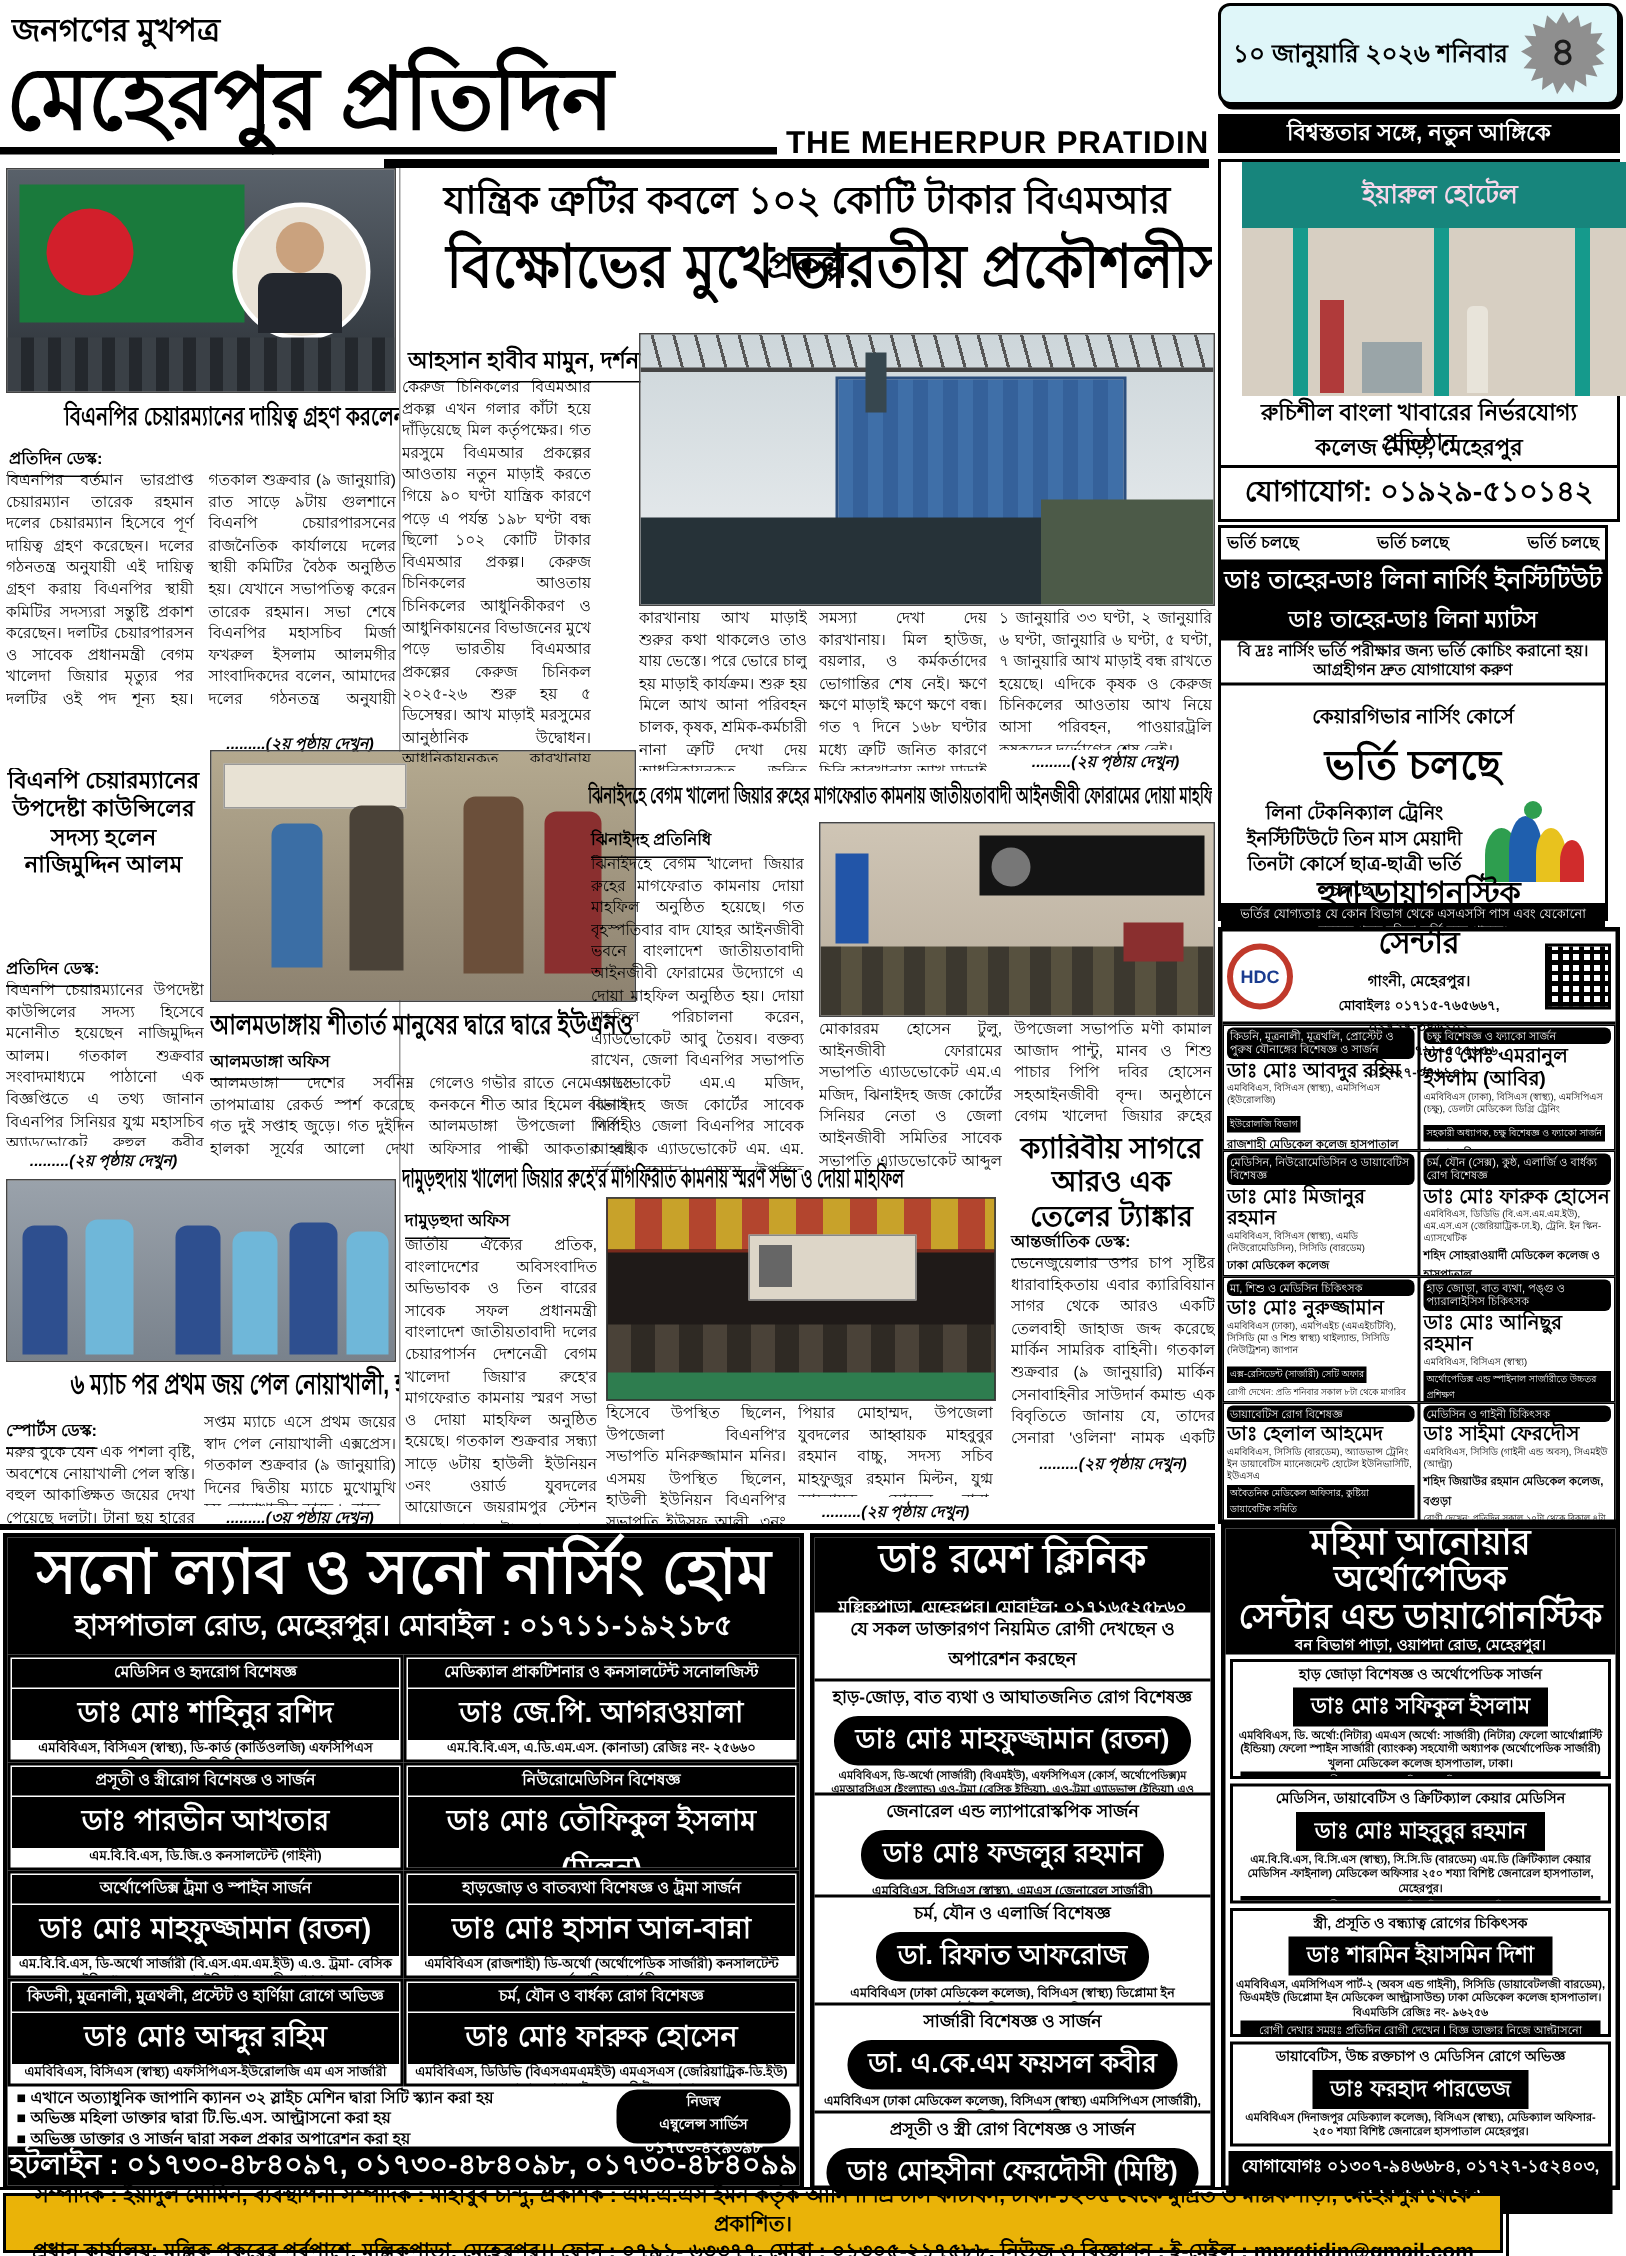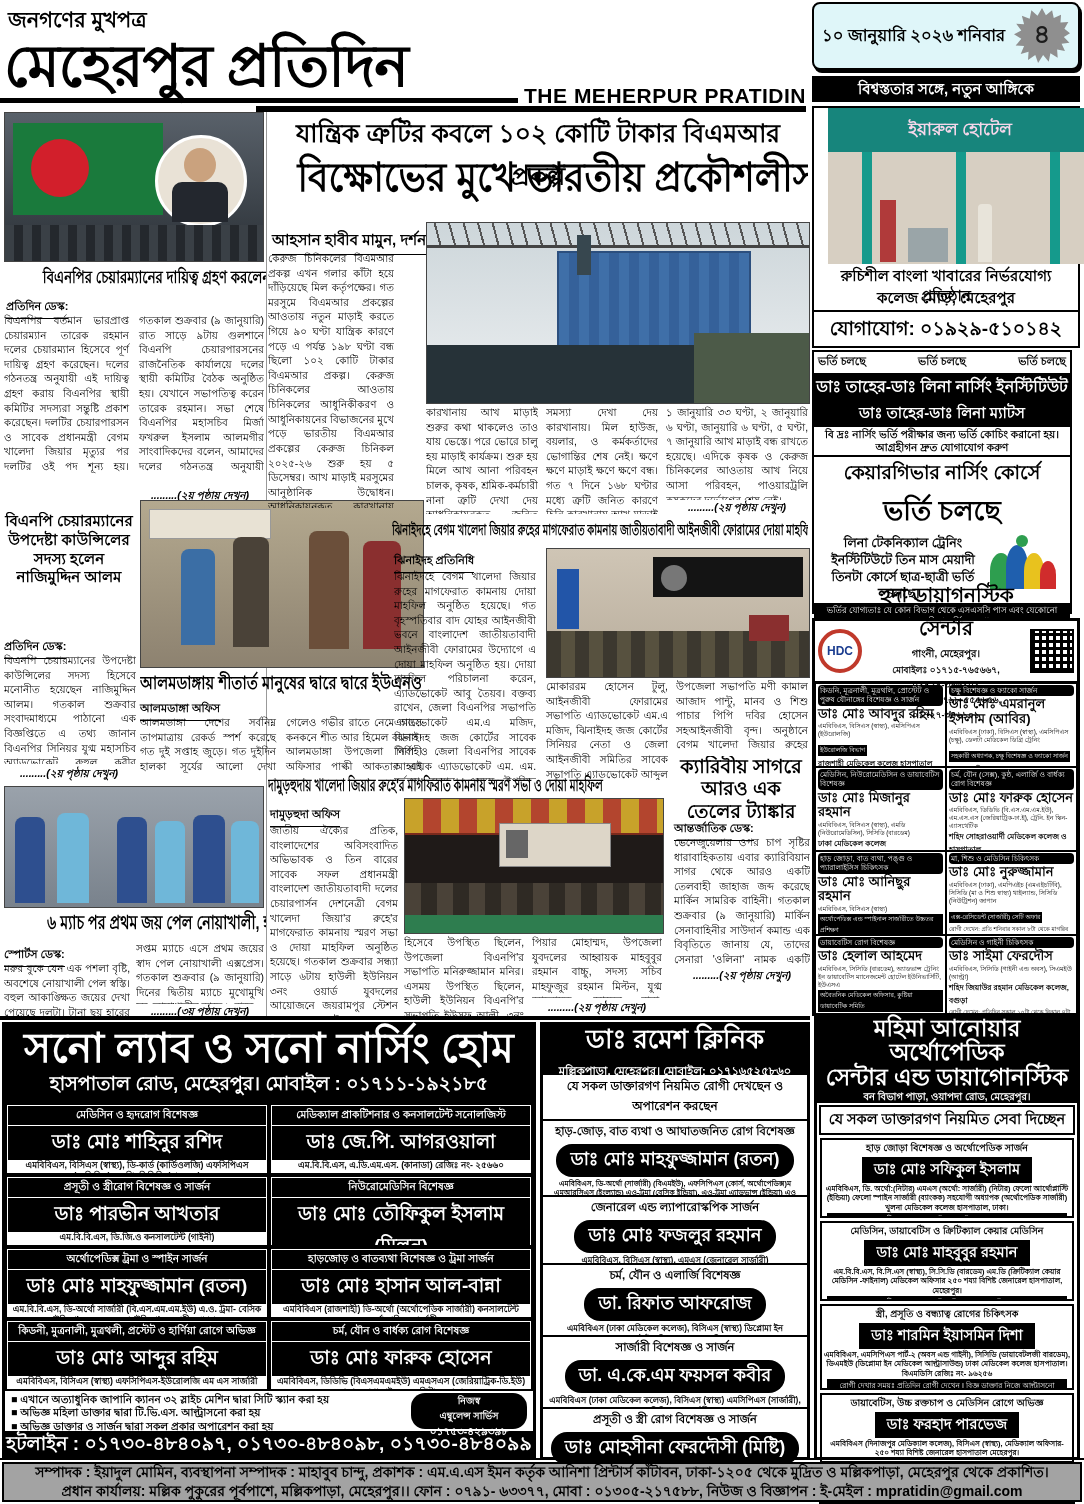--- a/index.html
+++ b/index.html
@@ -55,21 +55,21 @@
   .rspec{font-size:11.5px;font-weight:bold;}
   .rname{background:#000;color:#fff;font-size:18px;font-weight:bold;border-radius:16px;display:inline-block;padding:1px 14px;margin:2px 0;}
   .rdeg{font-size:8.4px;line-height:1.25;font-weight:bold;}
   
   .mcard{border:2px solid #000;margin:3px;text-align:center;padding:1px;overflow:hidden;}
   .mspec{font-size:9.5px;font-weight:bold;}
   .mname{background:#000;color:#fff;font-size:14.5px;font-weight:bold;display:inline-block;padding:1px 12px;margin:1px 0;}
   .mdeg{font-size:7.4px;line-height:1.28;font-weight:bold;}
   .mhours{background:#000;color:#fff;font-size:7.4px;padding:1px 2px;margin:1px 4px;}
   
-  .footer{left:2px;top:1462px;width:1080px;height:40px;background:#a3a3a3;border:2px solid #000;outline:2px solid #000;outline-offset:2px;
+  .footer{left:2px;top:1462px;width:1000px;height:40px;background:#eab308;border:2px solid #000;outline:2px solid #000;outline-offset:2px;
           display:flex;flex-direction:column;justify-content:center;box-sizing:border-box;}
   .footer div{font-size:14px;font-weight:bold;text-align:center;line-height:1.35;}
   .qr{width:40px;height:40px;border:2px solid #000;
       background-image:repeating-linear-gradient(0deg,#000 0 3px,transparent 3px 7px),repeating-linear-gradient(90deg,#000 0 3px,#fff 3px 7px);}
   .hdclogo{width:44px;height:44px;border-radius:50%;border:4px solid #c0392b;display:flex;align-items:center;justify-content:center;
            font-size:12px;font-weight:bold;color:#1a3c8f;box-sizing:border-box;}
 </style>
 </head>
 <body>
 
@@ -248,21 +248,21 @@
       <span>ভর্তি চলছে</span>
     </div>
     <div class="blackbar ctr" style="height:54px;display:flex;flex-direction:column;justify-content:center;">
       <div style="font-size:16px;font-weight:bold;">ডাঃ তাহের-ডাঃ লিনা নার্সিং ইনস্টিটিউট</div>
       <div style="font-size:15px;font-weight:bold;">ডাঃ তাহের-ডাঃ লিনা ম্যাটস</div>
     </div>
     <div class="ctr b" style="font-size:10.5px;line-height:1.25;border-bottom:2px solid #000;padding:1px 0;">
       <div>বি দ্রঃ নার্সিং ভর্তি পরীক্ষার জন্য ভর্তি কোচিং করানো হয়।</div>
       <div>আগ্রহীগন দ্রুত যোগাযোগ করুণ</div>
     </div>
-    <div class="ctr b" style="font-size:19px;margin-top:1px;">কেয়ারগিভার নার্সিং কোর্সে</div>
+    <div class="ctr b" style="font-size:13px;margin-top:11px;">কেয়ারগিভার নার্সিং কোর্সে</div>
     <div class="ctr b" style="font-size:27px;">ভর্তি চলছে</div>
     <div style="display:flex;padding:0 6px;">
       <div class="b" style="flex:1;font-size:12.5px;line-height:1.35;text-align:center;">লিনা টেকনিক্যাল ট্রেনিং ইনস্টিটিউটে তিন মাস মেয়াদী তিনটা কোর্সে ছাত্র-ছাত্রী ভর্তি চলছে।</div>
       <div style="width:78px;height:62px;position:relative;">
         <div style="position:absolute;left:4px;top:18px;width:22px;height:36px;border-radius:50% 50% 0 0;background:#2e9e4f;"></div>
         <div style="position:absolute;left:20px;top:10px;width:22px;height:44px;border-radius:50% 50% 0 0;background:#1f5fae;"></div>
         <div style="position:absolute;left:38px;top:18px;width:20px;height:36px;border-radius:50% 50% 0 0;background:#e8c21e;"></div>
         <div style="position:absolute;left:54px;top:26px;width:16px;height:28px;border-radius:50% 50% 0 0;background:#d02c2c;"></div>
         <div style="position:absolute;left:30px;top:0;width:12px;height:12px;border-radius:50%;background:#2e9e4f;"></div>
       </div>
@@ -292,22 +292,22 @@
           <div class="hdeg">এমবিবিএস, বিসিএস (স্বাস্থ্য), এমডি (নিউরোমেডিসিন), সিসিডি (বারডেম)</div>
           <div class="hwork">ঢাকা মেডিকেল কলেজ</div>
           <div class="hhours">রোগী দেখেন: প্রতি শুক্রবার সকাল ৮টা থেকে মাগরিব পর্যন্ত।</div>
         </div>
       <div class="hcell">
           <div class="hspec">চর্ম, যৌন (সেক্স), কুষ্ঠ, এলার্জি ও বার্ধক্য রোগ বিশেষজ্ঞ</div>
           <div class="hname">ডাঃ মোঃ ফারুক হোসেন</div>
           <div class="hdeg">এমবিবিএস, ডিডিভি (বি.এস.এম.এম.ইউ), এম.এস.এস (জেরিয়াট্রিক-ঢা.ই), ট্রেনি. ইন স্কিন-এ্যাসথেটিক</div>
           <div class="hwork">শহিদ সোহরাওয়ার্দী মেডিকেল কলেজ ও হাসপাতাল</div>
         </div>
+      <div class="hcell"><div class="hspec">মা, শিশু ও মেডিসিন চিকিৎসক</div><div class="hname">ডাঃ মোঃ নুরুজ্জামান</div><div class="hdeg">এমবিবিএস (ঢাকা), এমপিএইচ (এমএইচটিবি), সিসিডি (মা ও শিশু স্বাস্থ্য) থাইল্যান্ড, সিসিডি (নিউট্রিশন) জাপান</div><div class="hbadge">এক্স-রেসিডেন্ট (সার্জারী) সেটি অফার</div><div class="hhours">রোগী দেখেন: প্রতি শনিবার সকাল ৮টা থেকে মাগরিব পর্যন্ত।</div></div>
       <div class="hcell"><div class="hspec">হাড় জোড়া, বাত ব্যথা, পঙ্গু ও প্যারালাইসিস চিকিৎসক</div><div class="hname">ডাঃ মোঃ আনিছুর রহমান</div><div class="hdeg">এমবিবিএস, বিসিএস (স্বাস্থ্য)</div><div class="hbadge">অর্থোপেডিক্স এন্ড স্পাইনাল সার্জারীতে উচ্চতর প্রশিক্ষণ</div></div>
-      <div class="hcell"><div class="hspec">মা, শিশু ও মেডিসিন চিকিৎসক</div><div class="hname">ডাঃ মোঃ নুরুজ্জামান</div><div class="hdeg">এমবিবিএস (ঢাকা), এমপিএইচ (এমএইচটিবি), সিসিডি (মা ও শিশু স্বাস্থ্য) থাইল্যান্ড, সিসিডি (নিউট্রিশন) জাপান</div><div class="hbadge">এক্স-রেসিডেন্ট (সার্জারী) সেটি অফার</div><div class="hhours">রোগী দেখেন: প্রতি শনিবার সকাল ৮টা থেকে মাগরিব পর্যন্ত।</div></div>
       <div class="hcell"><div class="hspec">ডায়াবেটিস রোগ বিশেষজ্ঞ</div><div class="hname">ডাঃ হেলাল আহমেদ</div><div class="hdeg">এমবিবিএস, সিসিডি (বারডেম), অ্যাডভান্স ট্রেনিং ইন ডায়াবেটিস ম্যানেজমেন্ট হোটেল ইউনিভার্সিটি, ইউএসএ</div><div class="hbadge">অবৈতনিক মেডিকেল অফিসার, কুষ্টিয়া ডায়াবেটিক সমিতি</div><div class="hhours">রোগী দেখেন: প্রতি বুধবার দুপুর ২টা থেকে সন্ধ্যা ৬টা পর্যন্ত।</div></div>
       <div class="hcell">
           <div class="hspec">মেডিসিন ও গাইনী চিকিৎসক</div>
           <div class="hname">ডাঃ সাইমা ফেরদৌস</div>
           <div class="hdeg">এমবিবিএস, সিসিডি (গাইনী এন্ড অবস), সিএমইউ (আল্ট্রা)</div>
           <div class="hwork">শহিদ জিয়াউর রহমান মেডিকেল কলেজ, বগুড়া</div>
           <div class="hhours">রোগী দেখেন: প্রতিদিন সকাল ১০টা থেকে বিকাল ৪টা পর্যন্ত।</div>
         </div>
     </div>
   </div>
@@ -386,21 +386,20 @@
     <div class="rblock" style="height:72px;"><div class="rspec">সার্জারী বিশেষজ্ঞ ও সার্জন</div><div class="rname">ডা. এ.কে.এম ফয়সল কবীর</div><div class="rdeg">এমবিবিএস (ঢাকা মেডিকেল কলেজ), বিসিএস (স্বাস্থ্য) এমসিপিএস (সার্জারী), এফসিপিএস (সার্জারী)</div></div>
     <div class="rblock" style="border-bottom:none;height:78px;"><div class="rspec">প্রসূতী ও স্ত্রী রোগ বিশেষজ্ঞ ও সার্জন</div><div class="rname">ডাঃ মোহসীনা ফেরদৌসী (মিষ্টি)</div><div class="rdeg">এমবিবিএস (ডিএমসি), বিসিএস (স্বাস্থ্য), এফসিপিএস (গাইনী এন্ড অবস) শেষ পর্ব অ্যাসিস্ট্যান্ট রেজিস্ট্রার (সাবেক), ঢাকা মেডিকেল কলেজ হাসপাতাল, ঢাকা</div></div>
   </div>
 
   <div class="adbox" style="left:814px;top:1016px;width:266px;height:444px;border-width:3px;">
     <div class="blackbar ctr" style="height:84px;display:flex;flex-direction:column;justify-content:center;">
       <div style="font-size:23px;font-weight:bold;line-height:1.05;">মহিমা আনোয়ার অর্থোপেডিক</div>
       <div style="font-size:23px;font-weight:bold;line-height:1.05;">সেন্টার এন্ড ডায়াগোনস্টিক</div>
       <div style="font-size:10px;font-weight:bold;">বন বিভাগ পাড়া, ওয়াপদা রোড, মেহেরপুর।</div>
     </div>
-    <div class="ctr b" style="font-size:14.5px;border:2px solid #000;margin:2px;padding:1px 0;">যে সকল ডাক্তারগণ নিয়মিত সেবা দিচ্ছেন</div>
     <div class="mcard" style="height:74px;"><div class="mspec">হাড় জোড়া বিশেষজ্ঞ ও অর্থোপেডিক সার্জন</div><div class="mname">ডাঃ মোঃ সফিকুল ইসলাম</div><div class="mdeg">এমবিবিএস, ডি. অর্থো:(নিটার) এমএস (অর্থো: সার্জারী) (নিটার) ফেলো আর্থোপ্লাস্টি (ইন্ডিয়া) ফেলো স্পাইন সার্জারী (ব্যাংকক) সহযোগী অধ্যাপক (অর্থোপেডিক সার্জারী) খুলনা মেডিকেল কলেজ হাসপাতাল, ঢাকা।</div><div class="mhours">রোগী দেখার সময়: প্রতি বৃহস্পতিবার ও শুক্রবার।</div></div>
     <div class="mcard" style="height:74px;"><div class="mspec">মেডিসিন, ডায়াবেটিস ও ক্রিটিক্যাল কেয়ার মেডিসিন</div><div class="mname">ডাঃ মোঃ মাহবুবুর রহমান</div><div class="mdeg">এম.বি.বি.এস, বি.সি.এস (স্বাস্থ্য), সি.সি.ডি (বারডেম) এম.ডি (ক্রিটিক্যাল কেয়ার মেডিসিন -ফাইনাল) মেডিকেল অফিসার ২৫০ শয্যা বিশিষ্ট জেনারেল হাসপাতাল, মেহেরপুর।</div><div class="mhours">রোগী দেখার সময়: প্রতি শনি, বুধ ও বৃহস্পতিবার।</div></div>
     <div class="mcard" style="height:80px;"><div class="mspec">স্ত্রী, প্রসূতি ও বন্ধ্যাত্ব রোগের চিকিৎসক</div><div class="mname">ডাঃ শারমিন ইয়াসমিন দিশা</div><div class="mdeg">এমবিবিএস, এমসিপিএস পার্ট-২ (অবস এন্ড গাইনী), সিসিডি (ডায়াবেটলজী বারডেম), ডিএমইউ (ডিপ্লোমা ইন মেডিকেল আল্ট্রাসাউন্ড) ঢাকা মেডিকেল কলেজ হাসপাতাল। বিএমডিসি রেজিঃ নং- ৯৬২৫৬</div><div class="mhours">রোগী দেখার সময়ঃ প্রতিদিন রোগী দেখেন | বিজ্ঞ ডাক্তার নিজে আল্ট্রাসনো করেন।</div></div>
     <div class="mcard" style="height:64px;"><div class="mspec">ডায়াবেটিস, উচ্চ রক্তচাপ ও মেডিসিন রোগে অভিজ্ঞ</div><div class="mname">ডাঃ ফরহাদ পারভেজ</div><div class="mdeg">এমবিবিএস (দিনাজপুর মেডিক্যাল কলেজ), বিসিএস (স্বাস্থ্য), মেডিক্যাল অফিসার- ২৫০ শয্যা বিশিষ্ট জেনারেল হাসপাতাল মেহেরপুর।</div></div>
     <div class="blackbar ctr" style="font-size:11.5px;font-weight:bold;margin:0 2px;padding:2px 0;">যোগাযোগঃ ০১৩০৭-৯৪৬৬৮৪, ০১৭২৭-১৫২৪০৩, ০১৯১৫-৬৬৮২১৬</div>
   </div>
 
   <div class="abs footer">
     <div>সম্পাদক : ইয়াদুল মোমিন, ব্যবস্থাপনা সম্পাদক : মাহাবুব চান্দু, প্রকাশক : এম.এ.এস ইমন কর্তৃক আনিশা প্রিন্টার্স কাঁটাবন, ঢাকা-১২০৫ থেকে মুদ্রিত ও মল্লিকপাড়া, মেহেরপুর থেকে প্রকাশিত।</div>
     <div>প্রধান কার্যালয়: মল্লিক পুকুরের পূর্বপাশে, মল্লিকপাড়া, মেহেরপুর।। ফোন : ০৭৯১- ৬৩৩৭৭, মোবা : ০১৩০৫-২১৭৫৮৮, নিউজ ও বিজ্ঞাপন : ই-মেইল : mpratidin@gmail.com</div>

